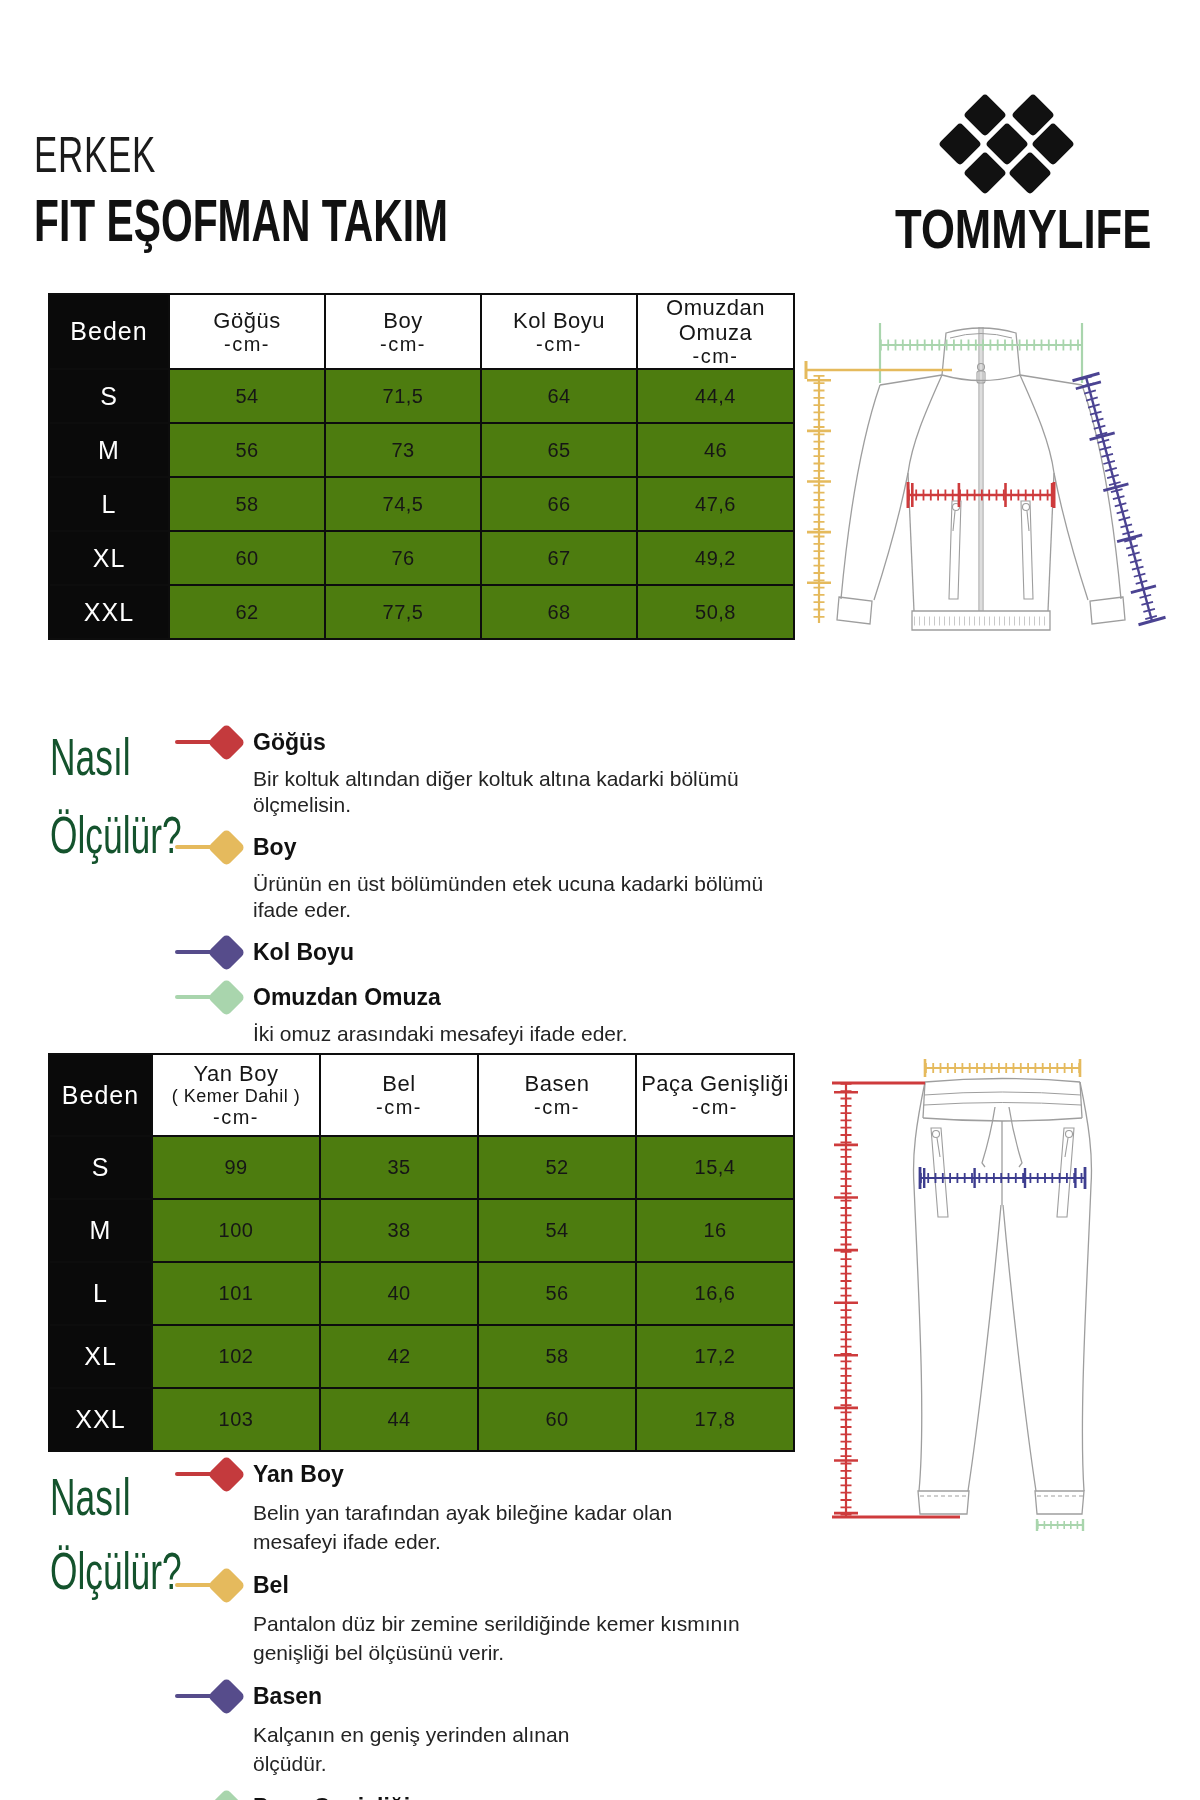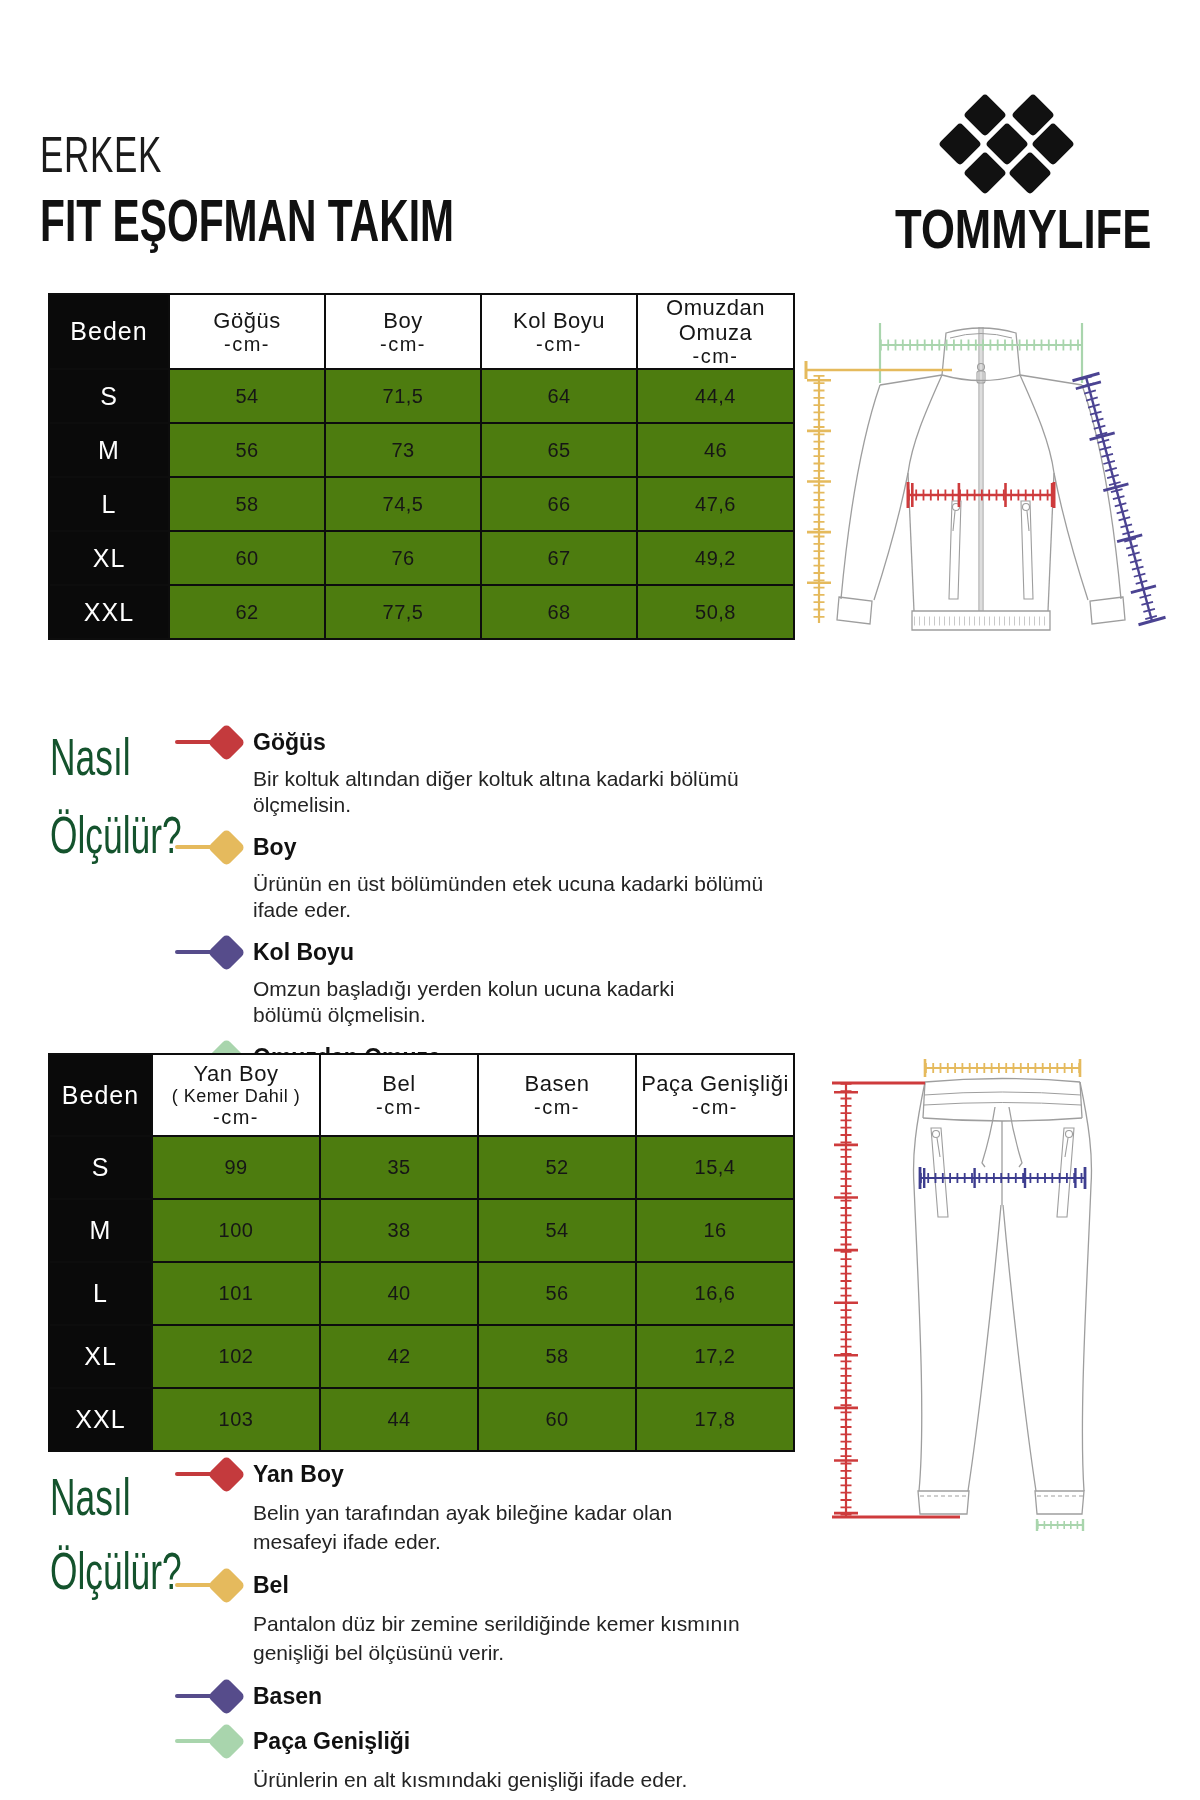--- a/index.html
+++ b/index.html
@@ -1,20 +1,20 @@
 <!DOCTYPE html>
 <html><head>
 <meta charset="utf-8">
 <style>
   html,body{margin:0;padding:0;background:#e8e8e8;}
   .page{position:relative;width:1200px;height:1800px;background:#ffffff;margin:0 auto;
         font-family:"Liberation Sans",sans-serif;color:#161616;overflow:hidden;}
 
   
-  .title-block{position:absolute;left:40px;top:126px;}
+  .title-block{position:absolute;left:34px;top:126px;}
   .title-line1{font-size:50px;font-weight:300;line-height:58px;letter-spacing:1px;
                transform:scaleX(.70);transform-origin:0 50%;white-space:nowrap;color:#1b1b1b;}
   .title-line2{font-size:60px;font-weight:800;line-height:66px;margin-top:4px;letter-spacing:0;
                transform:scaleX(.68);transform-origin:0 50%;white-space:nowrap;color:#111;}
   .logo{position:absolute;left:880px;top:72px;}
   .wordmark{position:absolute;left:862px;top:200px;width:300px;text-align:center;
             font-size:56px;font-weight:800;line-height:58px;white-space:nowrap;
             transform:scaleX(.78);transform-origin:50% 50%;color:#111;}
 
   
@@ -240,22 +240,20 @@
 ifade eder.</div>
         </div>
     </div>
     <div class="legend-item">
       <span class="marker">
           <span class="marker-line c-purple-bg"></span>
           <span class="marker-diamond c-purple-bg"></span>
         </span>
       <div>
           <div class="legend-name">Kol Boyu</div>
-           <div class="legend-desc">Omzun başladığı yerden kolun ucuna kadarki
-bölümü ölçmelisin.</div>
         </div>
     </div>
     <div class="legend-item">
       <span class="marker">
           <span class="marker-line c-green-bg"></span>
           <span class="marker-diamond c-green-bg"></span>
         </span>
       <div>
           <div class="legend-name">Omuzdan Omuza</div>
            <div class="legend-desc">İki omuz arasındaki mesafeyi ifade eder.</div>
@@ -414,20 +412,22 @@
 genişliği bel ölçüsünü verir.</div>
         </div>
     </div>
     <div class="legend-item">
       <span class="marker">
           <span class="marker-line c-purple-bg"></span>
           <span class="marker-diamond c-purple-bg"></span>
         </span>
       <div>
           <div class="legend-name">Basen</div>
+           <div class="legend-desc">Kalçanın en geniş yerinden alınan
+ölçüdür.</div>
         </div>
     </div>
     <div class="legend-item">
       <span class="marker">
           <span class="marker-line c-green-bg"></span>
           <span class="marker-diamond c-green-bg"></span>
         </span>
       <div>
           <div class="legend-name">Paça Genişliği</div>
            <div class="legend-desc">Ürünlerin en alt kısmındaki genişliği ifade eder.</div>

